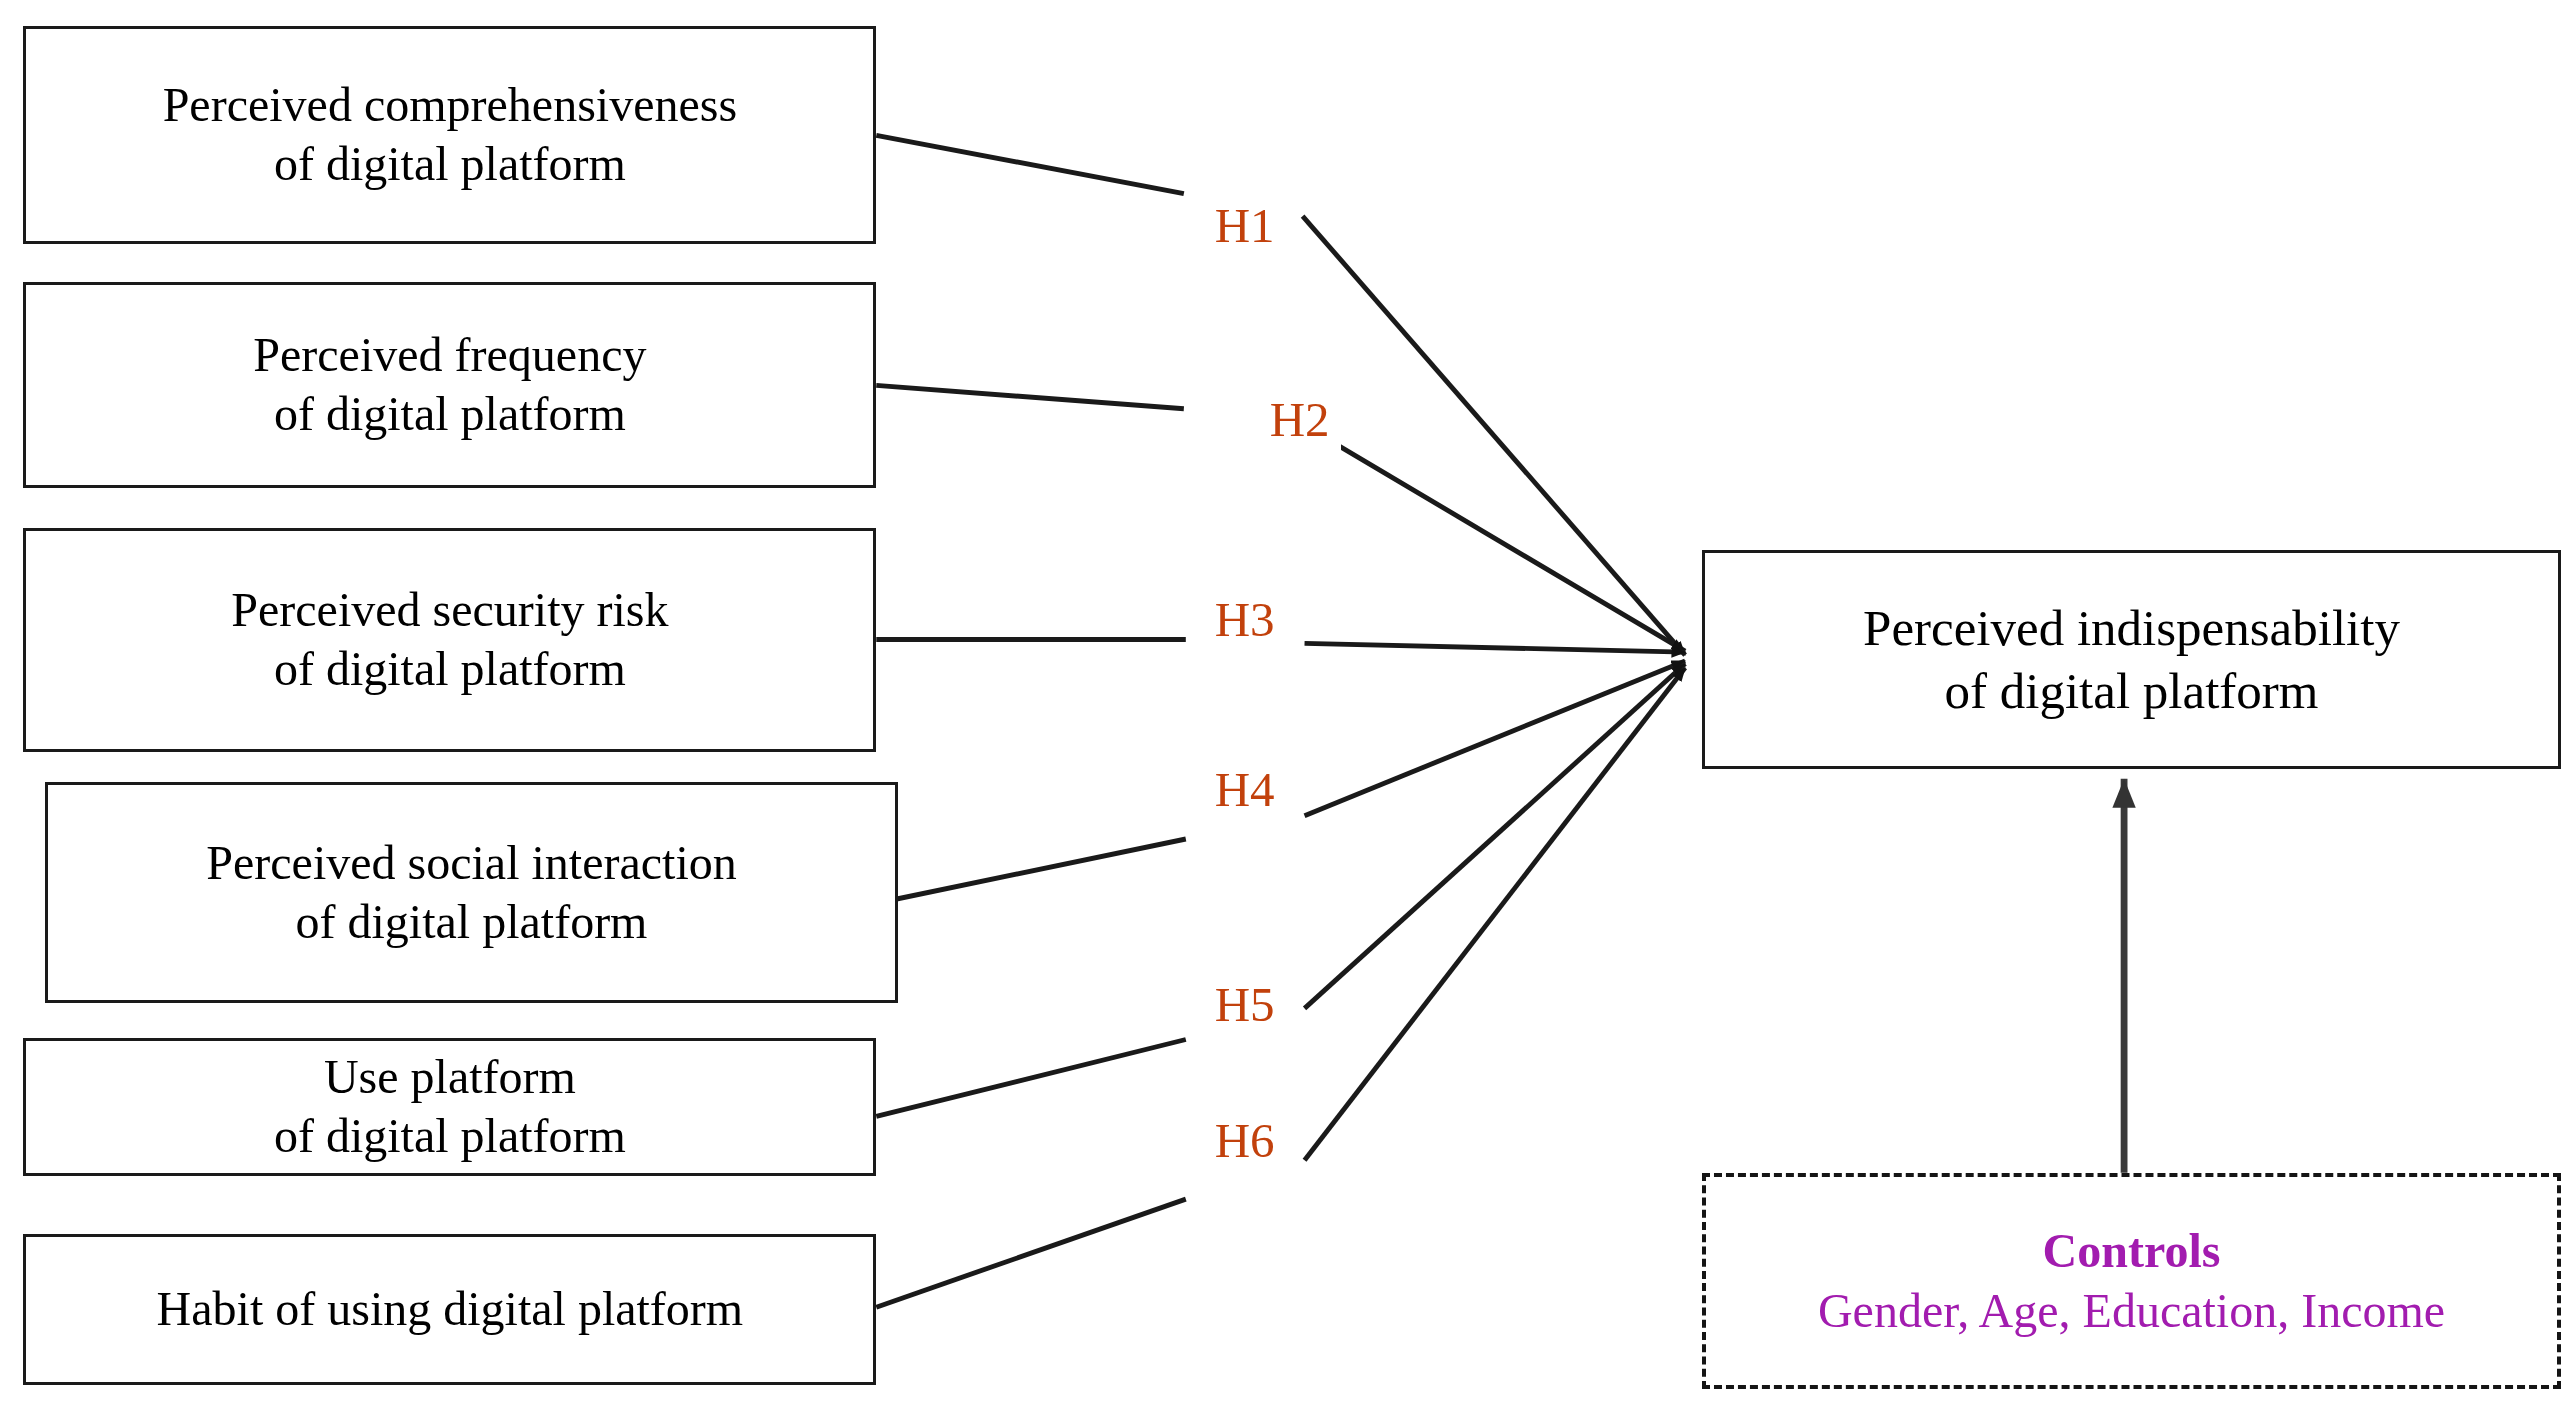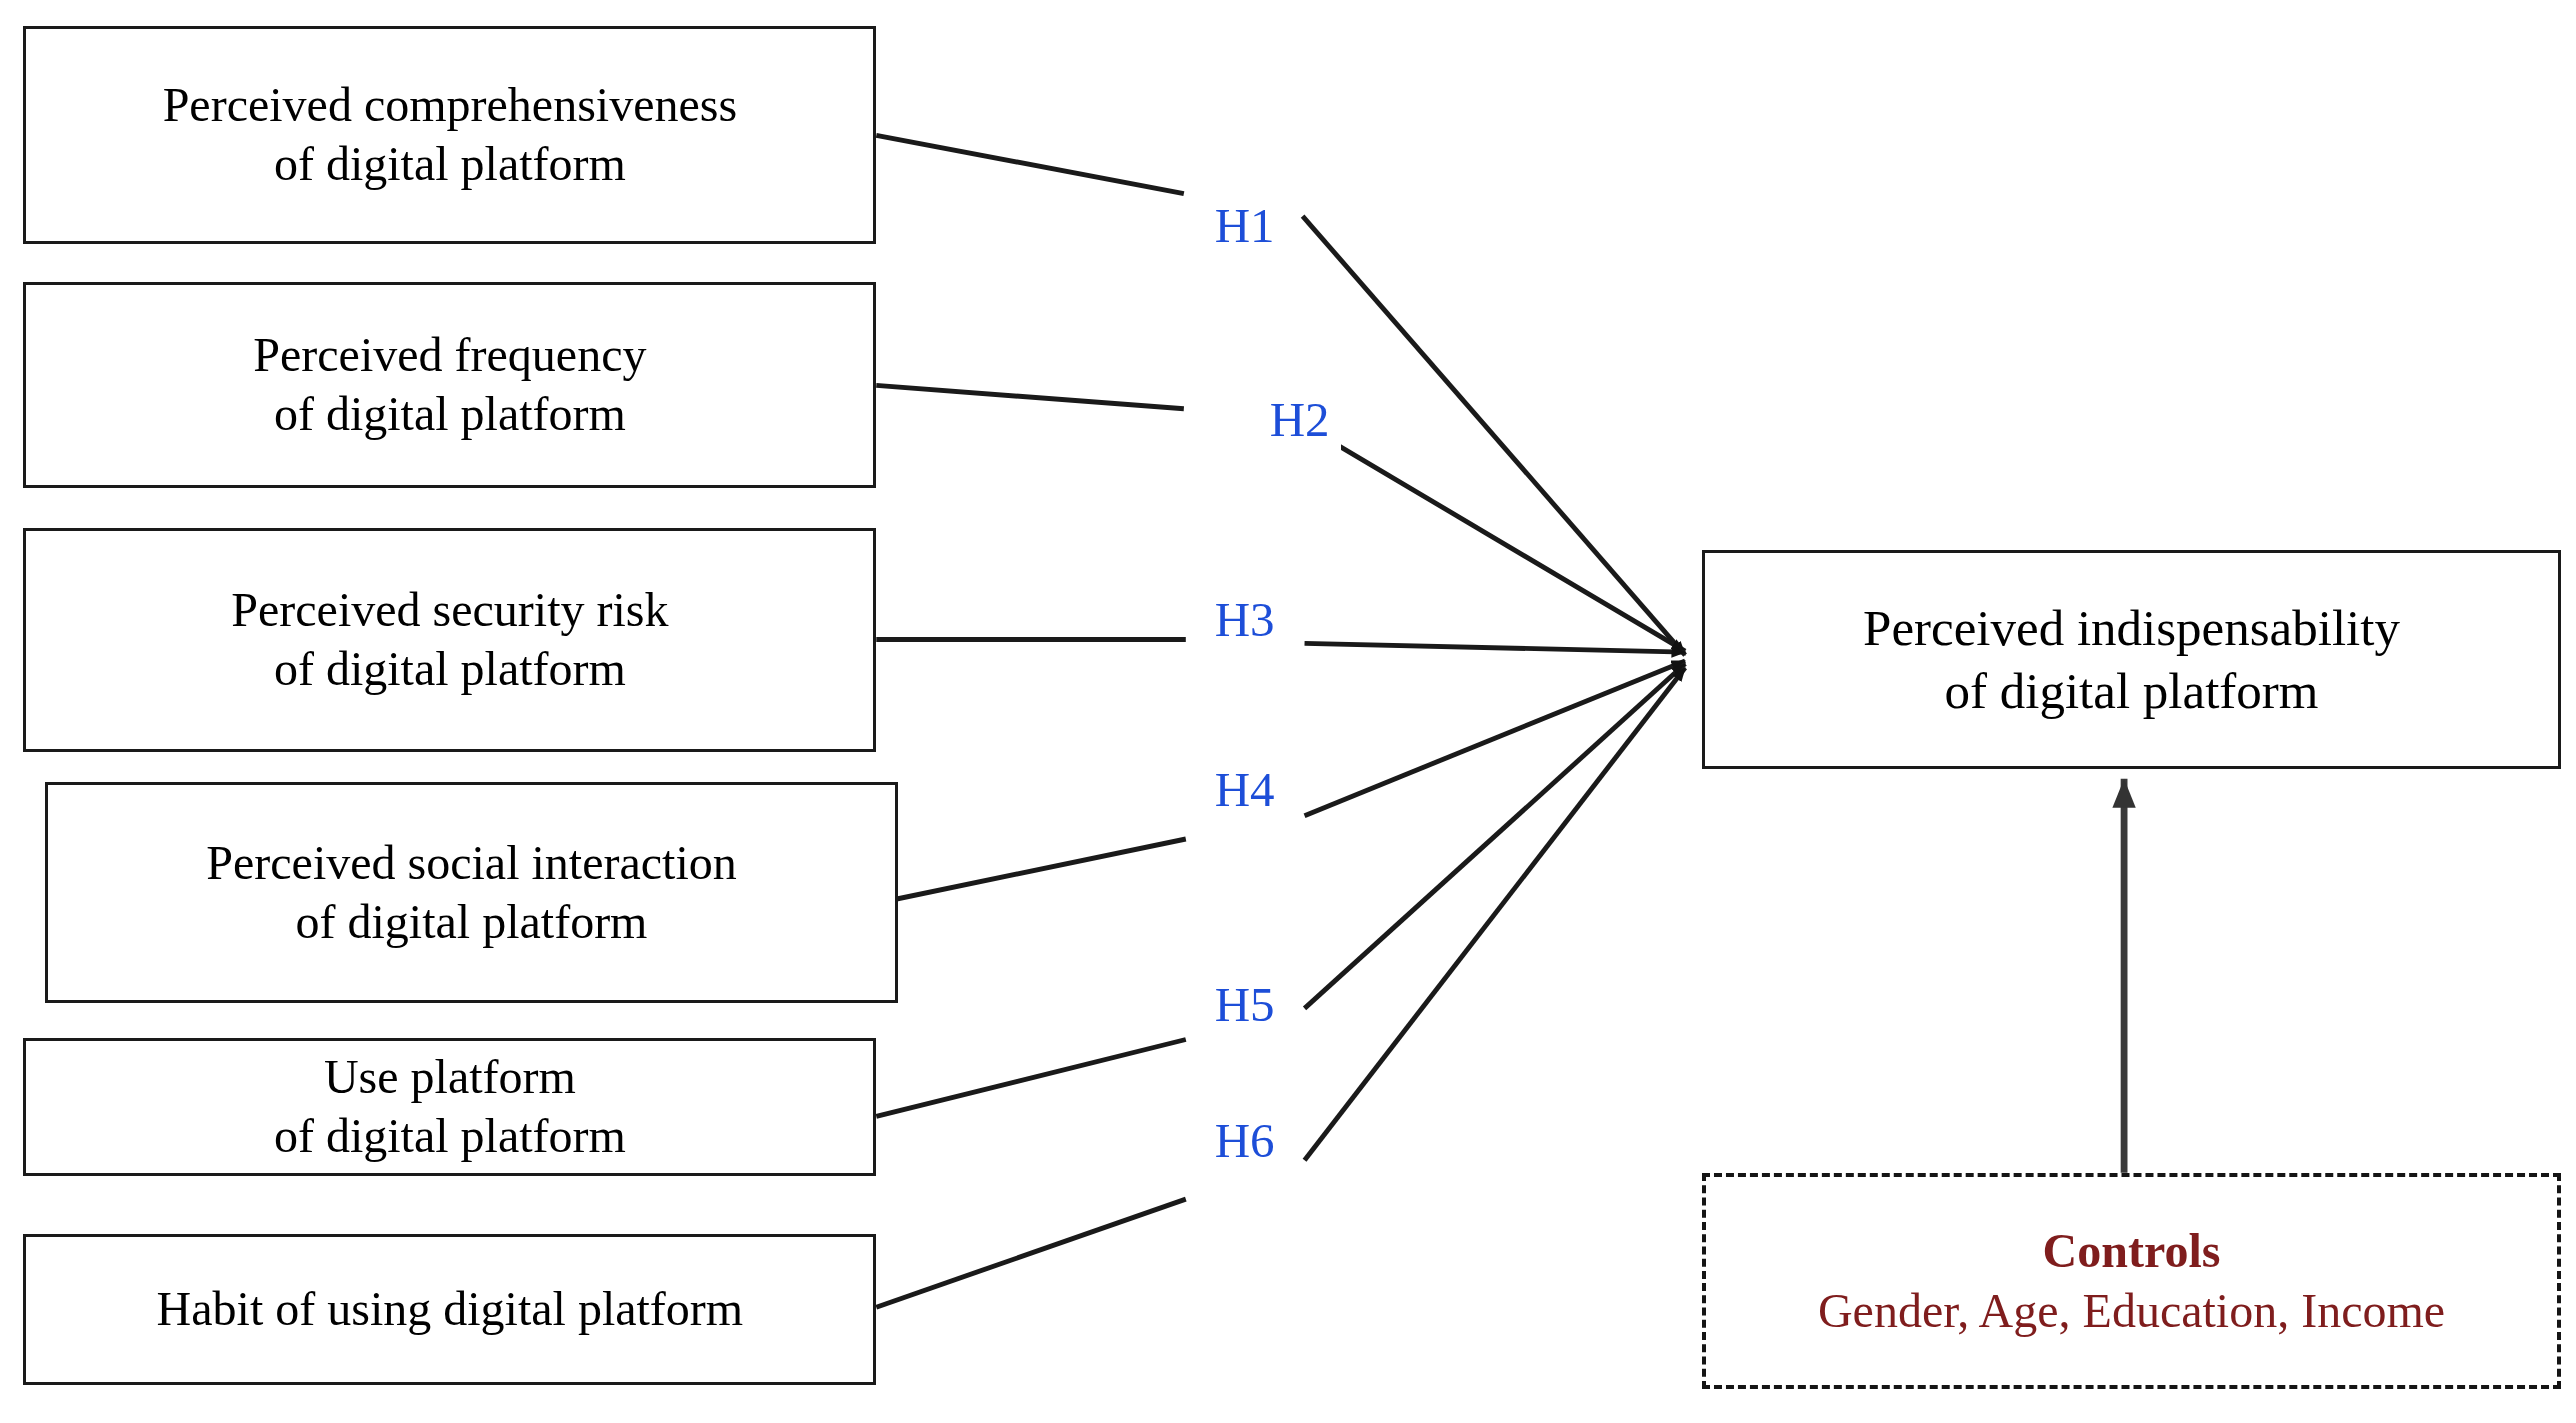--- a/index.html
+++ b/index.html
@@ -51,37 +51,37 @@
   .controls-box {
     position: absolute;
     box-sizing: border-box;
     background: #ffffff;
     border: 4.9px dashed #151515;
     display: flex;
     flex-direction: column;
     align-items: center;
     justify-content: center;
     text-align: center;
-    color: #7f1d1d;
+    color: #a21caf;
     line-height: 1.24;
     font-size: 48px;
     z-index: 3;
   }
   .controls-box .title {
     font-weight: bold;
     display: block;
   }
   .controls-box .items {
     display: block;
     white-space: nowrap;
   }
   .hlabel {
     position: absolute;
     font-size: 49px;
-    color: #1d4ed8;
+    color: #c2410c;
     background: #ffffff;
     padding: 1.9px 11.7px;
     z-index: 4;
     white-space: nowrap;
   }
 </style>
 </head>
 <body>
 
 <div id="canvas">

